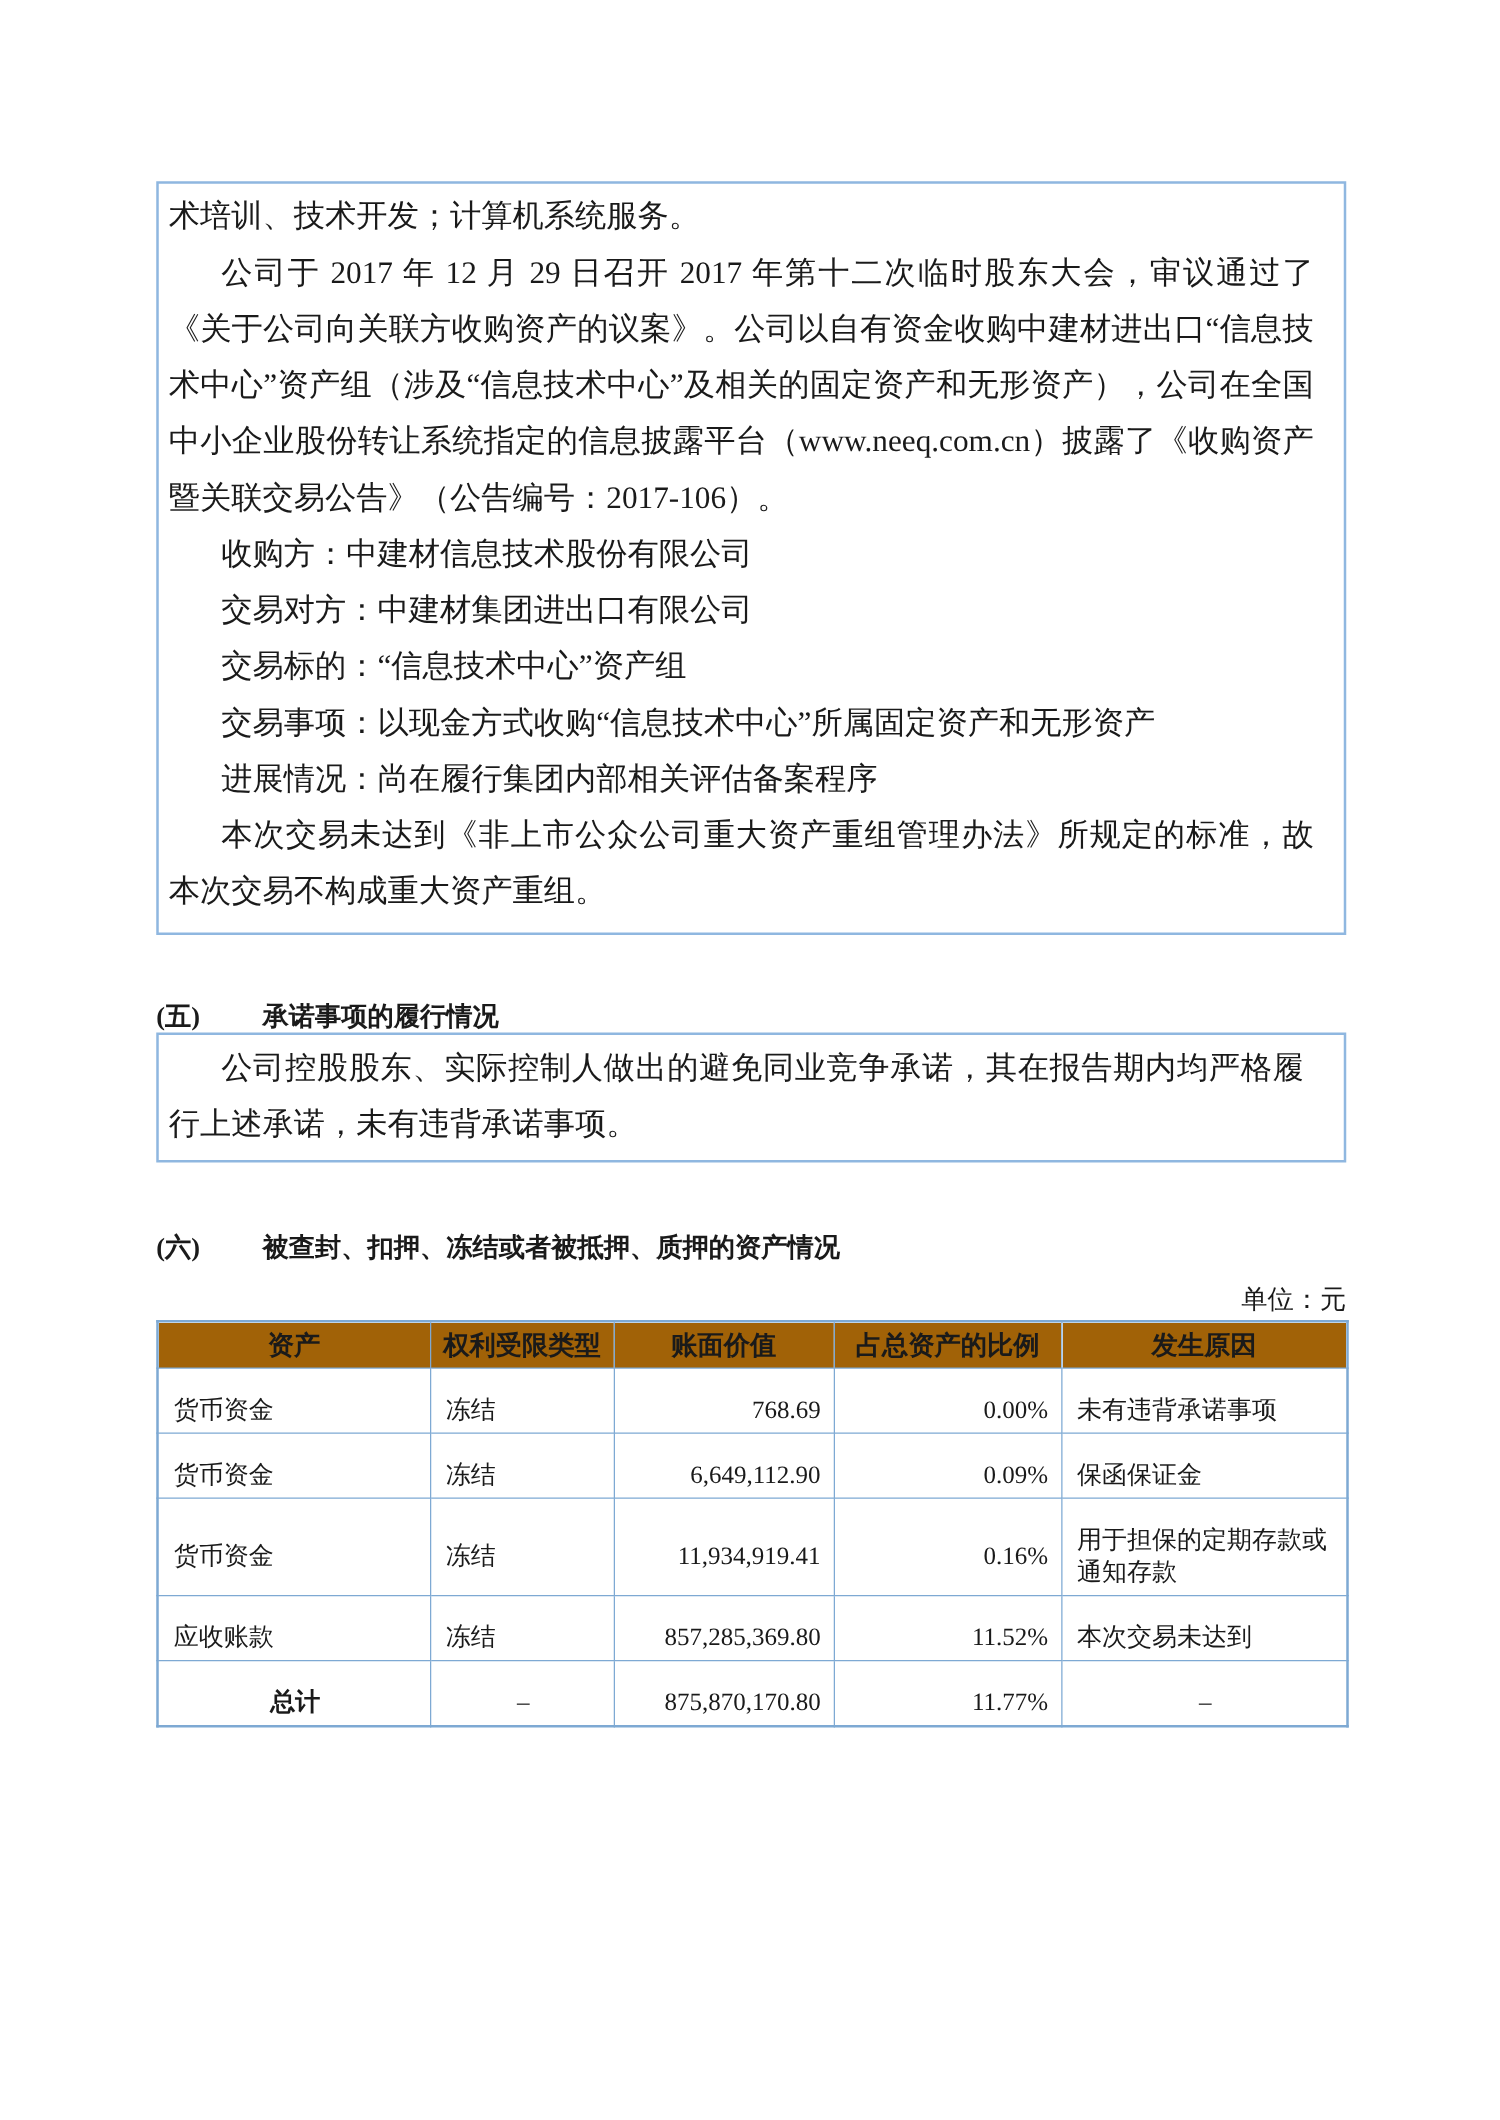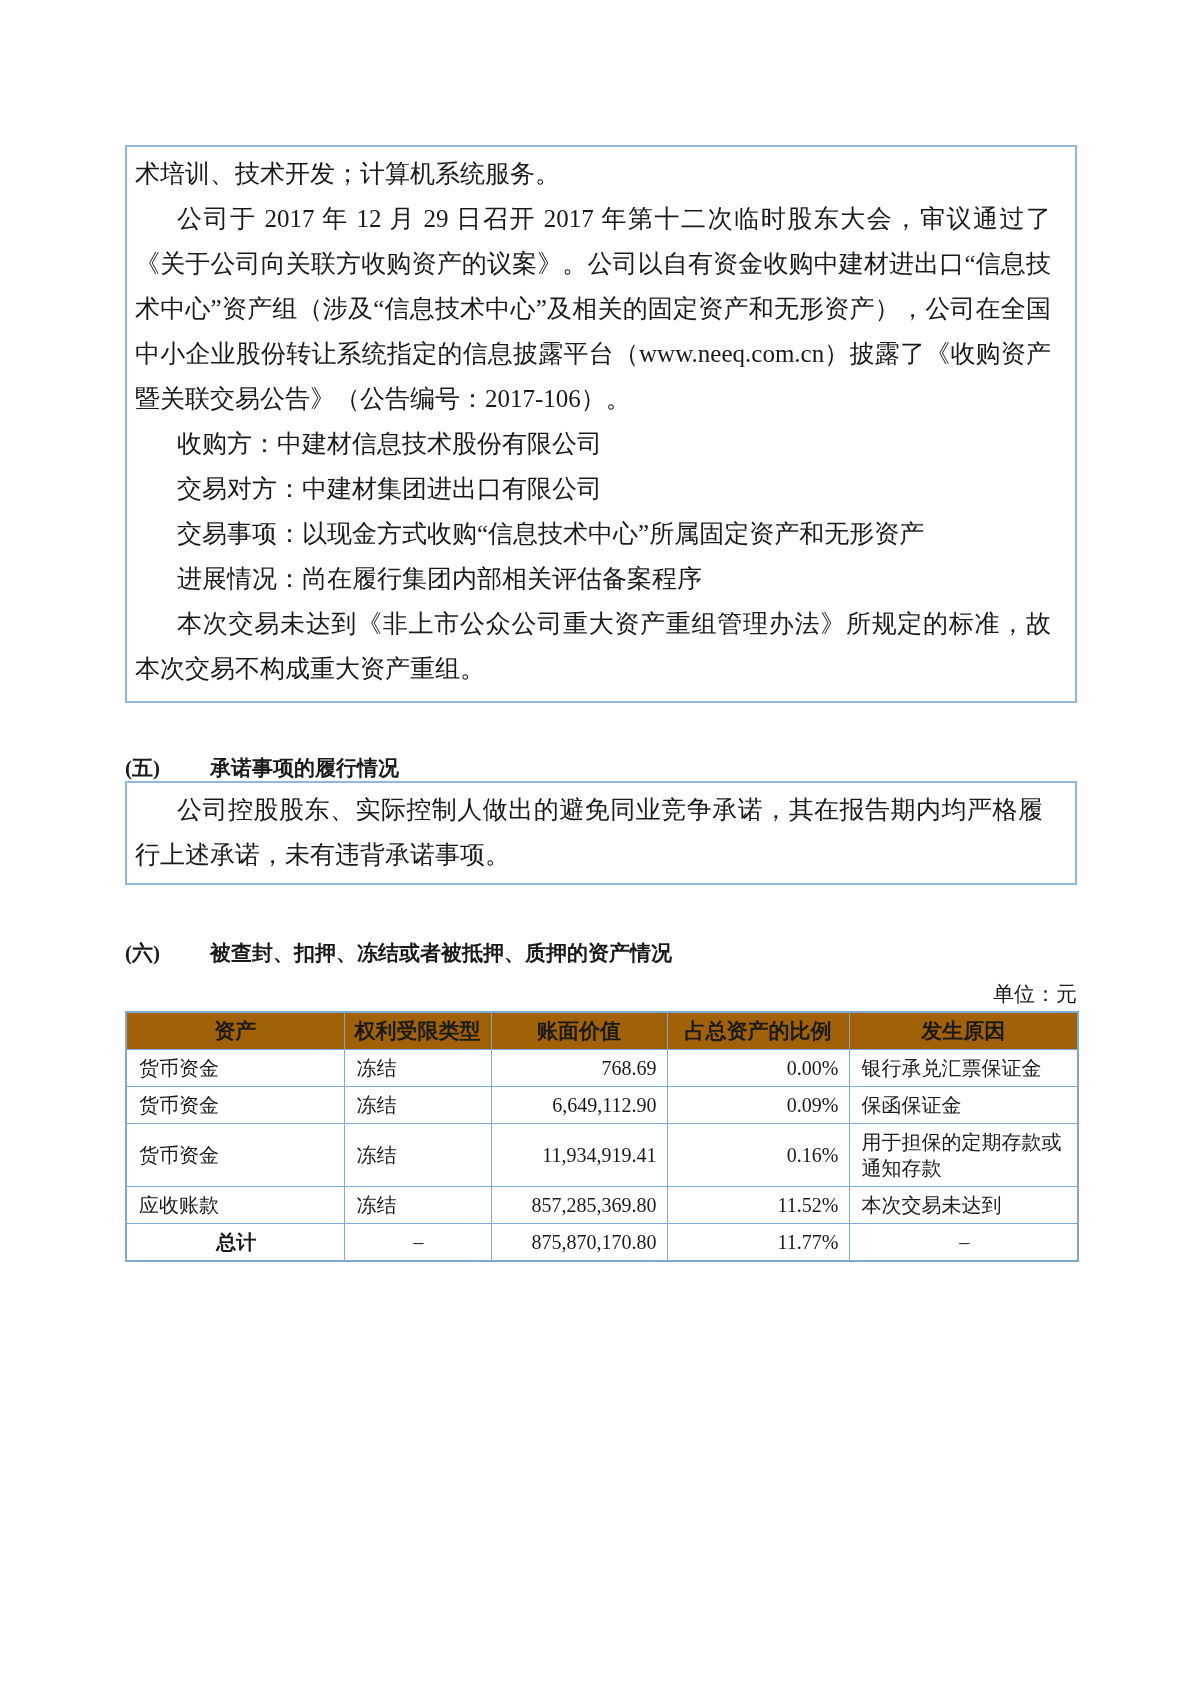--- a/index.html
+++ b/index.html
@@ -58,39 +58,40 @@
     background: #a16207;
     font-size: 21px;
     font-weight: bold;
     text-align: center;
     padding: 5px 10px;
     line-height: 26px;
   }
   table.assets td {
     font-size: 20px;
     line-height: 26px;
-    padding: 5px 10px 5px 12px;
+    padding: 20px 10px 5px 12px;
     text-align: left;
     vertical-align: middle;
   }
   table.assets td.num { text-align: right; padding-right: 10px; }
   table.assets td.center { text-align: center; }
   table.assets tr.total td.label { text-align: center; font-weight: bold; }
 </style>
 </head>
 <body>
 
 <div class="page">
   <div class="content">
 
     <div class="box box1">
       <p class="justify">术培训、技术开发；计算机系统服务。</p>
       <p class="indent justify">公司于 2017 年 12 月 29 日召开 2017 年第十二次临时股东大会，审议通过了《关于公司向关联方收购资产的议案》。公司以自有资金收购中建材进出口“信息技术中心”资产组（涉及“信息技术中心”及相关的固定资产和无形资产），公司在全国中小企业股份转让系统指定的信息披露平台（www.neeq.com.cn）披露了《收购资产暨关联交易公告》（公告编号：2017-106）。</p>
       <p class="indent">收购方：中建材信息技术股份有限公司</p>
       <p class="indent">交易对方：中建材集团进出口有限公司</p>
+      <p class="indent">交易标的：“信息技术中心”资产组</p>
       <p class="indent">交易事项：以现金方式收购“信息技术中心”所属固定资产和无形资产</p>
       <p class="indent">进展情况：尚在履行集团内部相关评估备案程序</p>
       <p class="indent justify">本次交易未达到《非上市公众公司重大资产重组管理办法》所规定的标准，故本次交易不构成重大资产重组。</p>
     </div>
 
     <div class="sec-heading sec-heading-5">
       <span class="sec-num">(五)</span>
       <span class="sec-title">承诺事项的履行情况</span>
     </div>
 
@@ -121,21 +122,21 @@
           <th>占总资产的比例</th>
           <th>发生原因</th>
         </tr>
       </thead>
       <tbody>
         <tr>
           <td>货币资金</td>
           <td>冻结</td>
           <td class="num">768.69</td>
           <td class="num">0.00%</td>
-          <td>银行承兑汇票保证金</td>
+          <td>未有违背承诺事项</td>
         </tr>
         <tr>
           <td>货币资金</td>
           <td>冻结</td>
           <td class="num">6,649,112.90</td>
           <td class="num">0.09%</td>
           <td>保函保证金</td>
         </tr>
         <tr>
           <td>货币资金</td>

